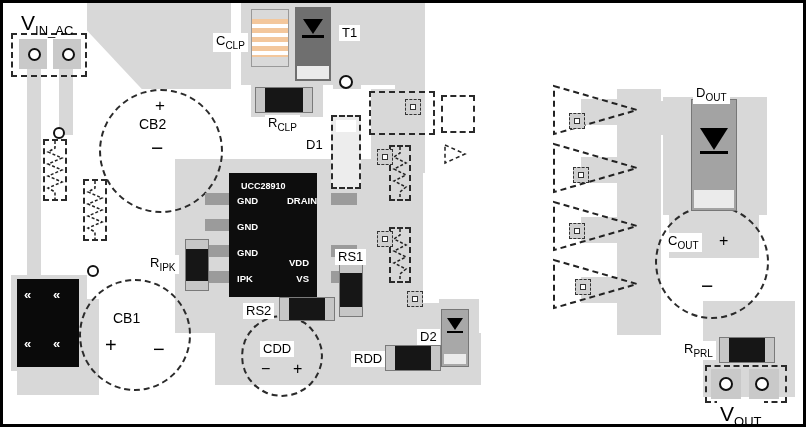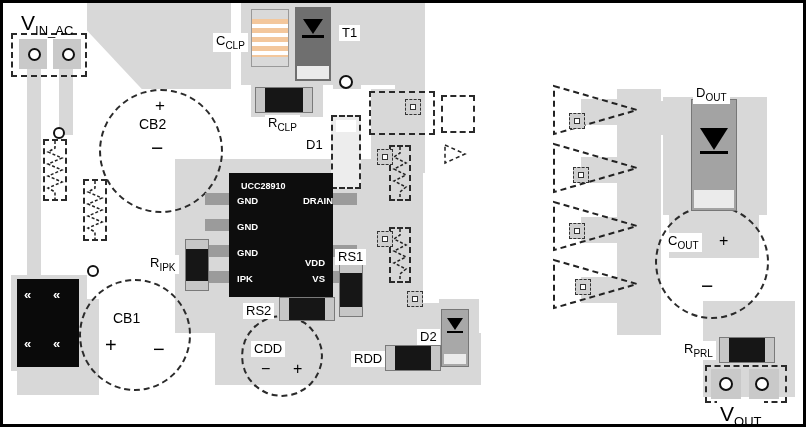--- a/index.html
+++ b/index.html
@@ -133,42 +133,42 @@
   <div class="lbl bg" style="left:300px;top:134px">D1</div>
 
   <div class="pin" style="left:202px;top:190px;width:26px;height:12px"></div>
   <div class="pin" style="left:202px;top:216px;width:26px;height:12px"></div>
   <div class="pin" style="left:202px;top:242px;width:26px;height:12px"></div>
   <div class="pin" style="left:202px;top:268px;width:26px;height:12px"></div>
   <div class="pin" style="left:328px;top:190px;width:26px;height:12px"></div>
   <div class="pin" style="left:328px;top:242px;width:26px;height:12px"></div>
   <div class="pin" style="left:328px;top:268px;width:26px;height:12px"></div>
 
-  <div class="ic" style="left:226px;top:170px;width:104px;height:124px">
+  <div class="ic" style="left:226px;top:170px;width:88px;height:124px">
     <div class="icname" style="left:12px;top:8px">UCC28910</div>
     <div class="pinlbl" style="left:8px;top:22px">GND</div>
     <div class="pinlbl" style="left:8px;top:48px">GND</div>
     <div class="pinlbl" style="left:8px;top:74px">GND</div>
     <div class="pinlbl" style="left:8px;top:100px">IPK</div>
     <div class="pinlbl" style="right:0;top:22px">DRAIN</div>
     <div class="pinlbl" style="right:8px;top:84px">VDD</div>
     <div class="pinlbl" style="right:8px;top:100px">VS</div>
   </div>
 
   <div class="comp-v" style="left:182px;top:236px;width:24px;height:52px"></div>
   <div class="lbl bg" style="left:144px;top:252px"><span>R</span><sub>IPK</sub></div>
 
   <div class="lbl bg" style="left:332px;top:246px">RS1</div>
   <div class="comp-v" style="left:336px;top:260px;width:24px;height:54px"></div>
 
   <div class="comp-h" style="left:276px;top:294px;width:56px;height:24px"></div>
   <div class="lbl bg" style="left:240px;top:300px">RS2</div>
 
   <div class="cap" style="left:238px;top:312px;width:82px;height:82px"></div>
-  <div class="lbl bg" style="left:248px;top:338px">CDD</div>
+  <div class="lbl bg" style="left:257px;top:338px">CDD</div>
   <div class="pol" style="left:258px;top:358px;font-size:16px">−</div>
   <div class="pol" style="left:290px;top:358px;font-size:16px">+</div>
 
   <div class="lbl bg" style="left:348px;top:348px">RDD</div>
   <div class="comp-h" style="left:382px;top:342px;width:56px;height:26px"></div>
 
   <div class="lbl bg" style="left:414px;top:326px">D2</div>
   <div class="dbody" style="left:438px;top:306px;width:28px;height:58px;background:#a8a8a8;border:1px solid #777">
     <div style="padding-top:8px">
       <div class="tri" style="border-left-width:8px;border-right-width:8px;border-top-width:12px"></div>

